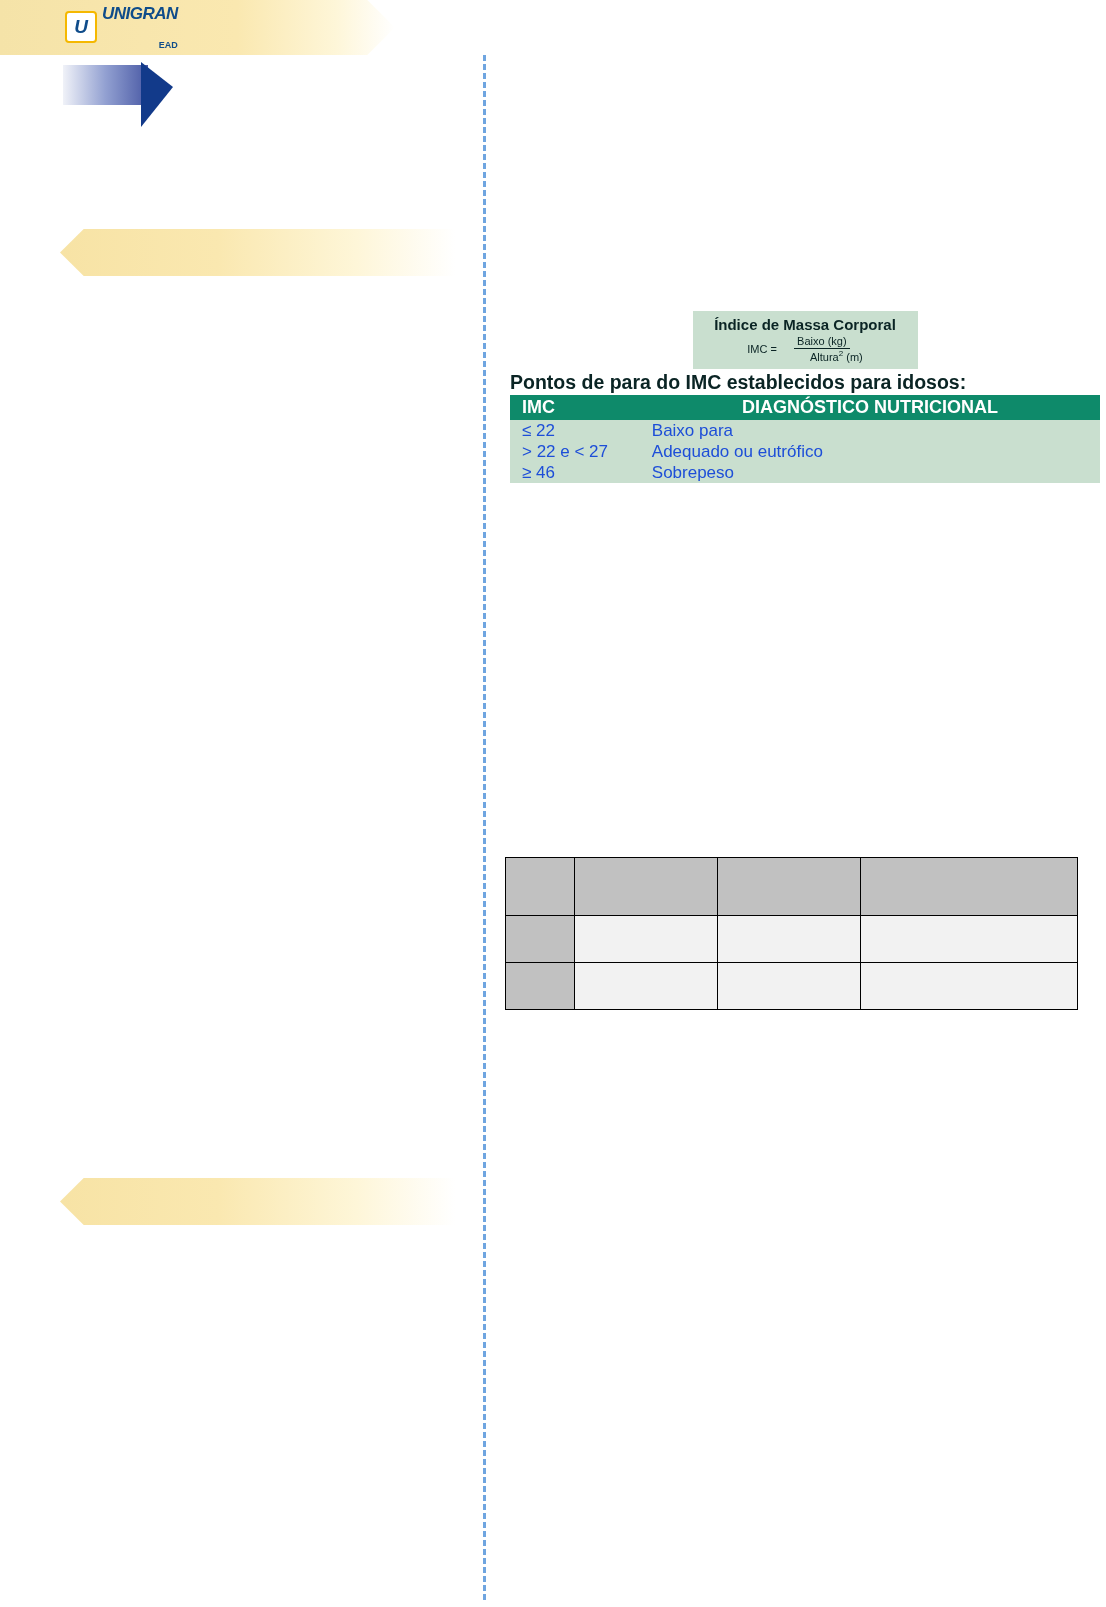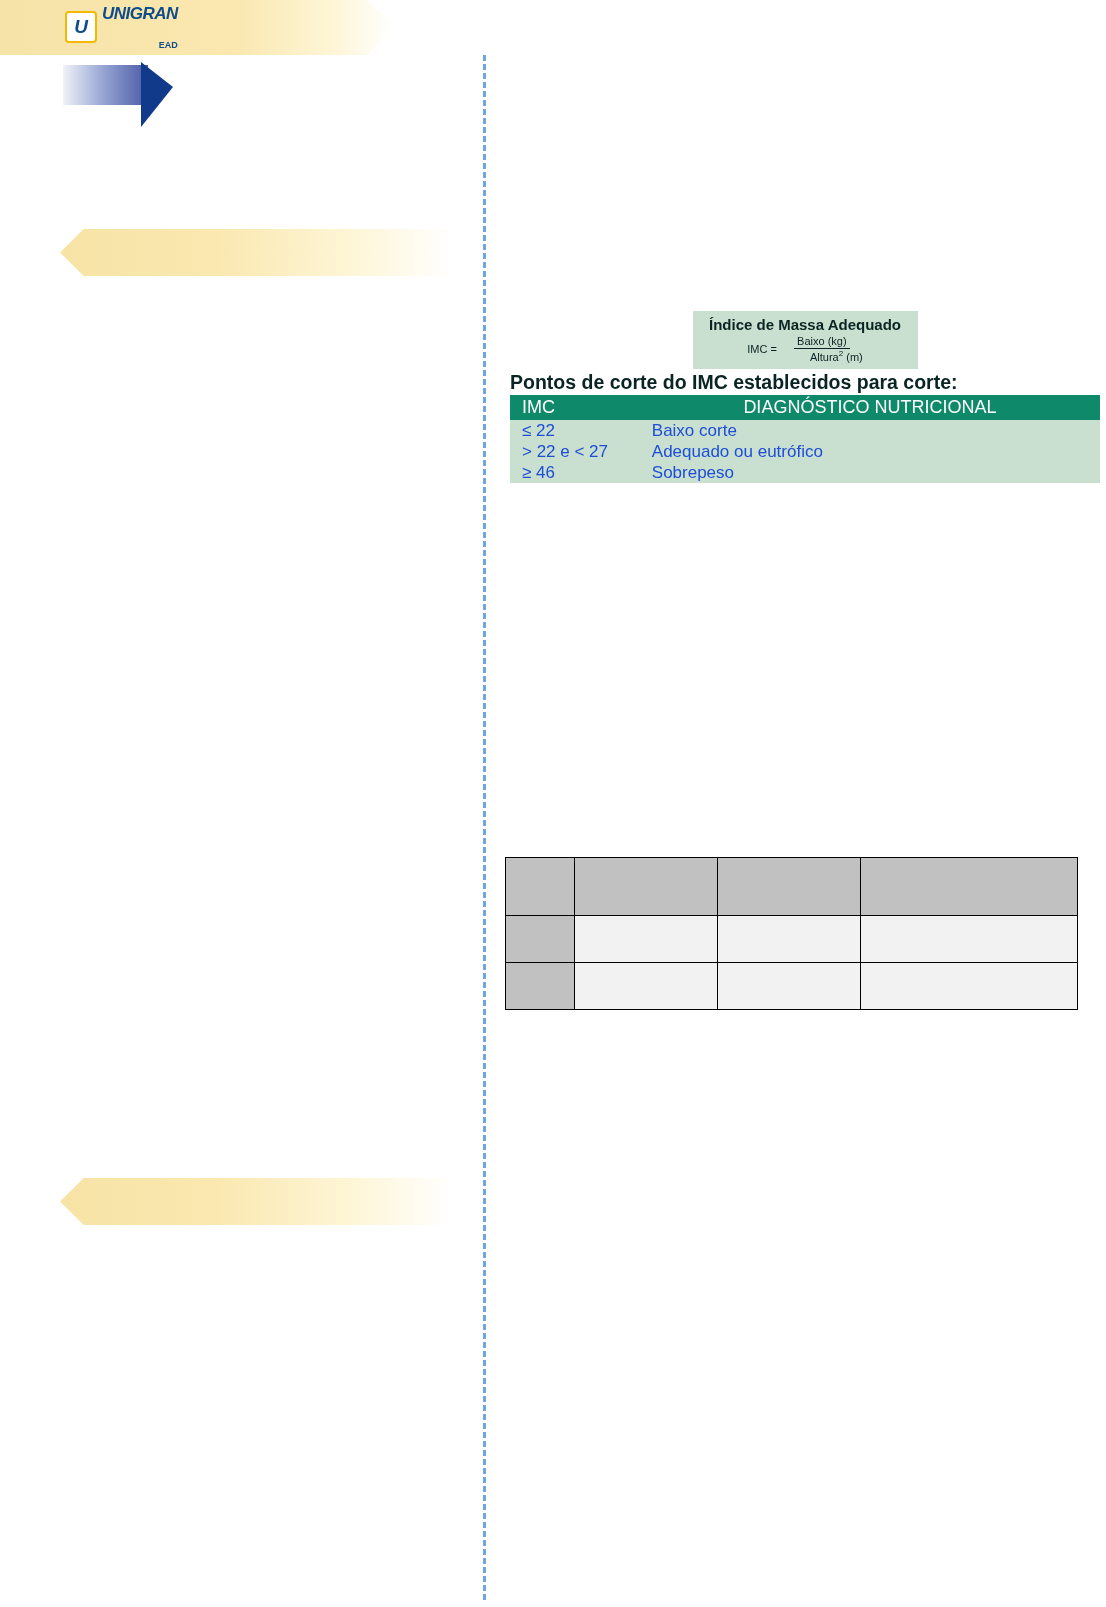--- a/index.html
+++ b/index.html
@@ -118,21 +118,21 @@
       font-size: 19.5px;
       color: #0a2424;
       margin: 2px 0 1px 0;
     }
     
     .imc-table {
       width: 100%;
       background: #c9dfcf;
       border-collapse: collapse;
     }
-    .imc-table thead td { background: #0e8a6a; color: #fff; font-weight: 400; text-align: center; font-size: 18px; padding: 2px; }
+    .imc-table thead td { background: #0e8a6a; color: #fff; font-weight: 700; text-align: center; font-size: 18px; padding: 2px; }
     .imc-table thead td:first-child { text-align: left; padding-left: 12px; width: 22%; }
     .imc-table tbody td { font-size: 17px; color: #1d4ed8; padding: 0px 12px; line-height: 1.25; }
     .imc-table tbody td:first-child { padding-left: 12px; }
     
     
     .grey-table-wrap {
       position: absolute;
       left: 505px;
       top: 857px;
       width: 573px;
@@ -171,41 +171,41 @@
   <div class="blue-arrow-tip"></div>
 </div>
 
 <div class="y-arrow a1"></div>
 <div class="y-arrow a2"></div>
 
 <div class="divider"></div>
 
 <div class="imc-block">
   <div class="imc-title-box">
-    <div class="imc-title">Índice de Massa Adequado</div>
+    <div class="imc-title">Índice de Massa Corporal</div>
     <div class="imc-formula">
       <span>IMC =</span>
       <span class="frac">
         <span class="frac-top">Baixo (kg)</span>
         <span class="frac-bot"><span>Altura</span><span class="sup">2</span><span> (m)</span></span>
       </span>
     </div>
   </div>
-  <div class="cutoff-heading">Pontos de corte do IMC establecidos para corte:</div>
+  <div class="cutoff-heading">Pontos de para do IMC establecidos para idosos:</div>
   <table class="imc-table">
     <thead>
       <tr>
         <td>IMC</td>
         <td>DIAGNÓSTICO NUTRICIONAL</td>
       </tr>
     </thead>
     <tbody>
       <tr>
         <td>≤ 22</td>
-        <td>Baixo corte</td>
+        <td>Baixo para</td>
       </tr>
       <tr>
         <td>&gt; 22 e &lt; 27</td>
         <td>Adequado ou eutrófico</td>
       </tr>
       <tr>
         <td>≥ 46</td>
         <td>Sobrepeso</td>
       </tr>
     </tbody>

